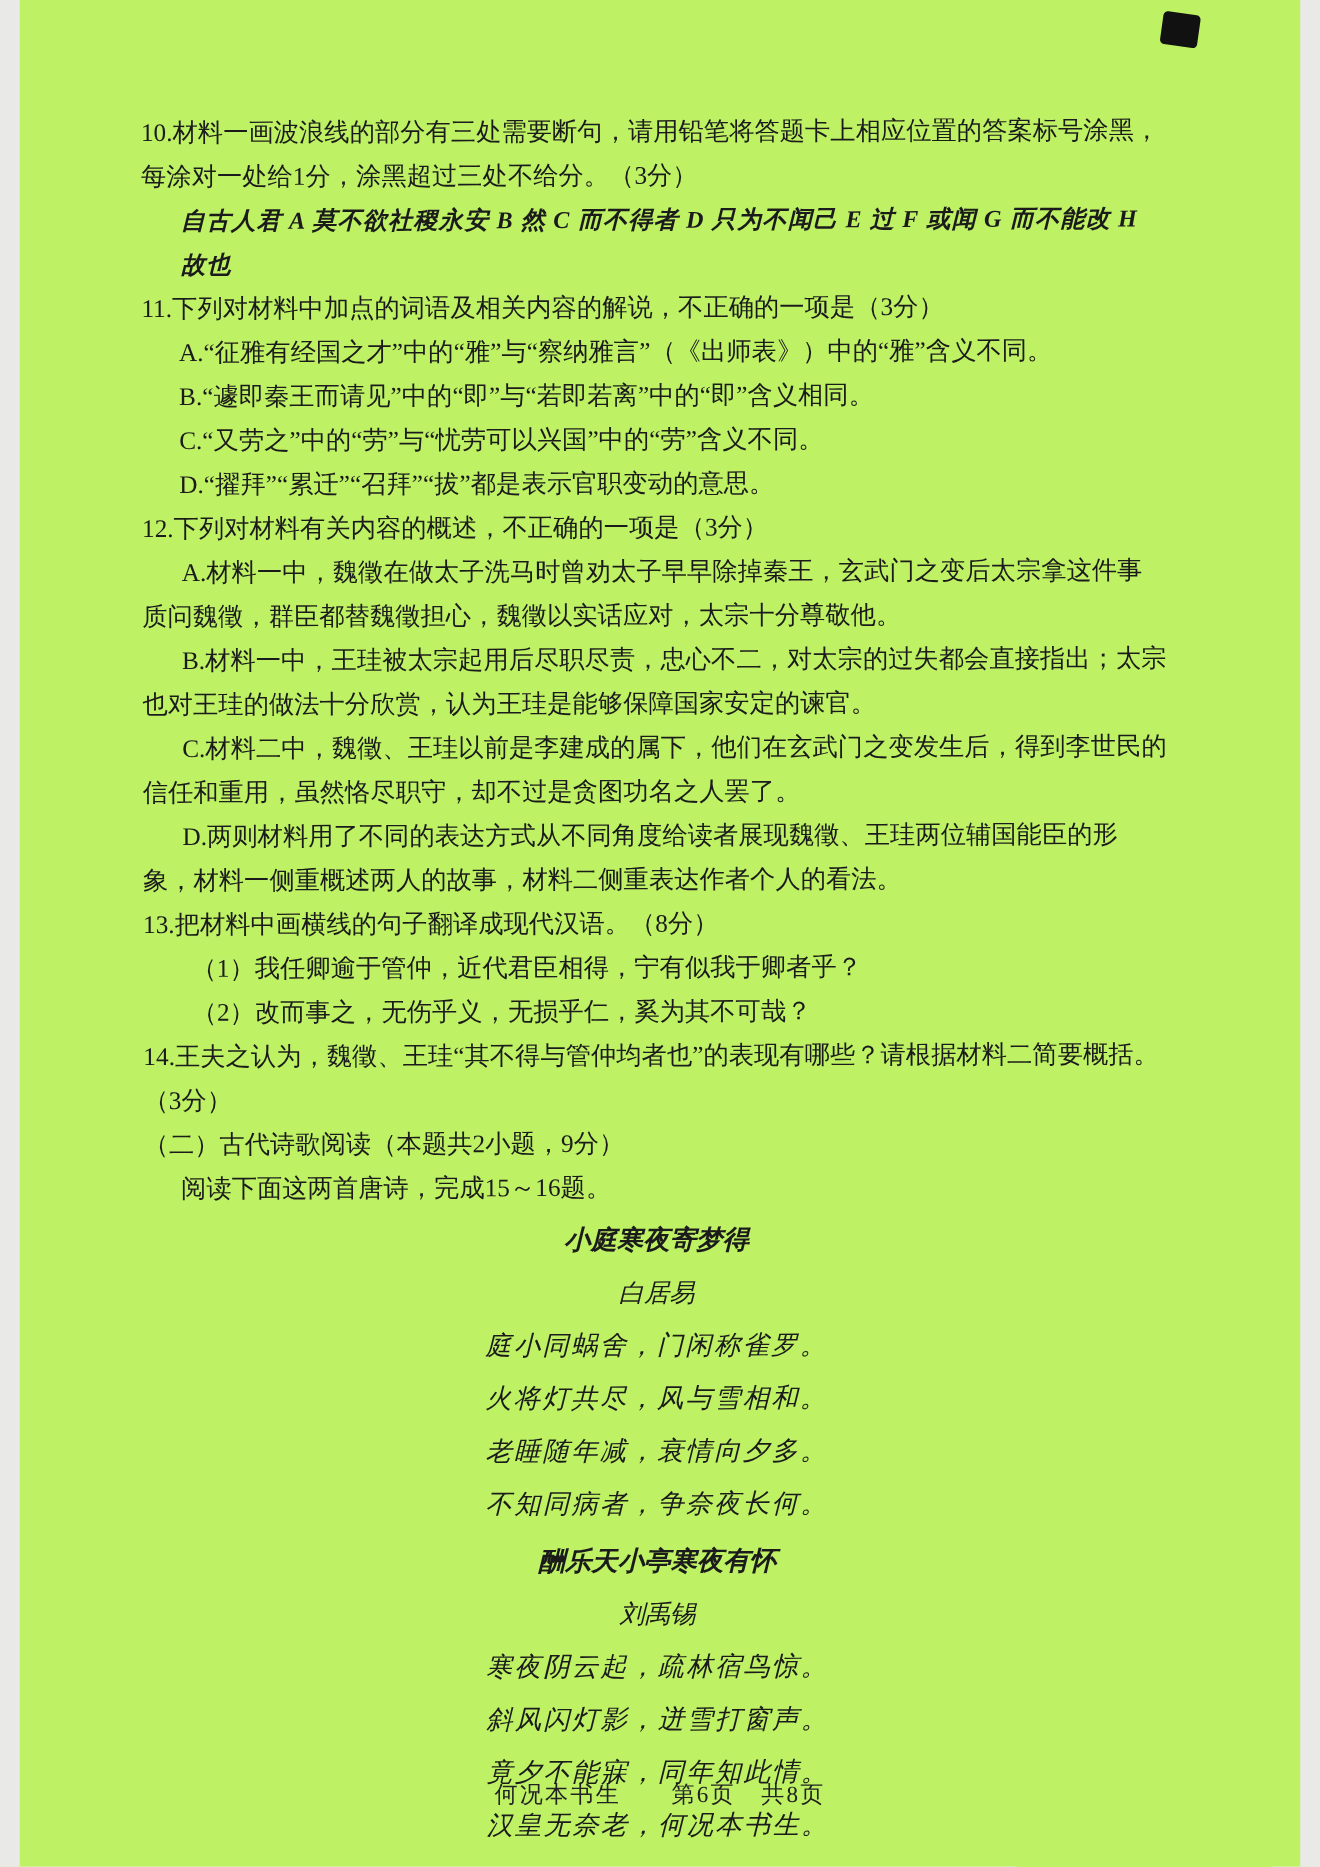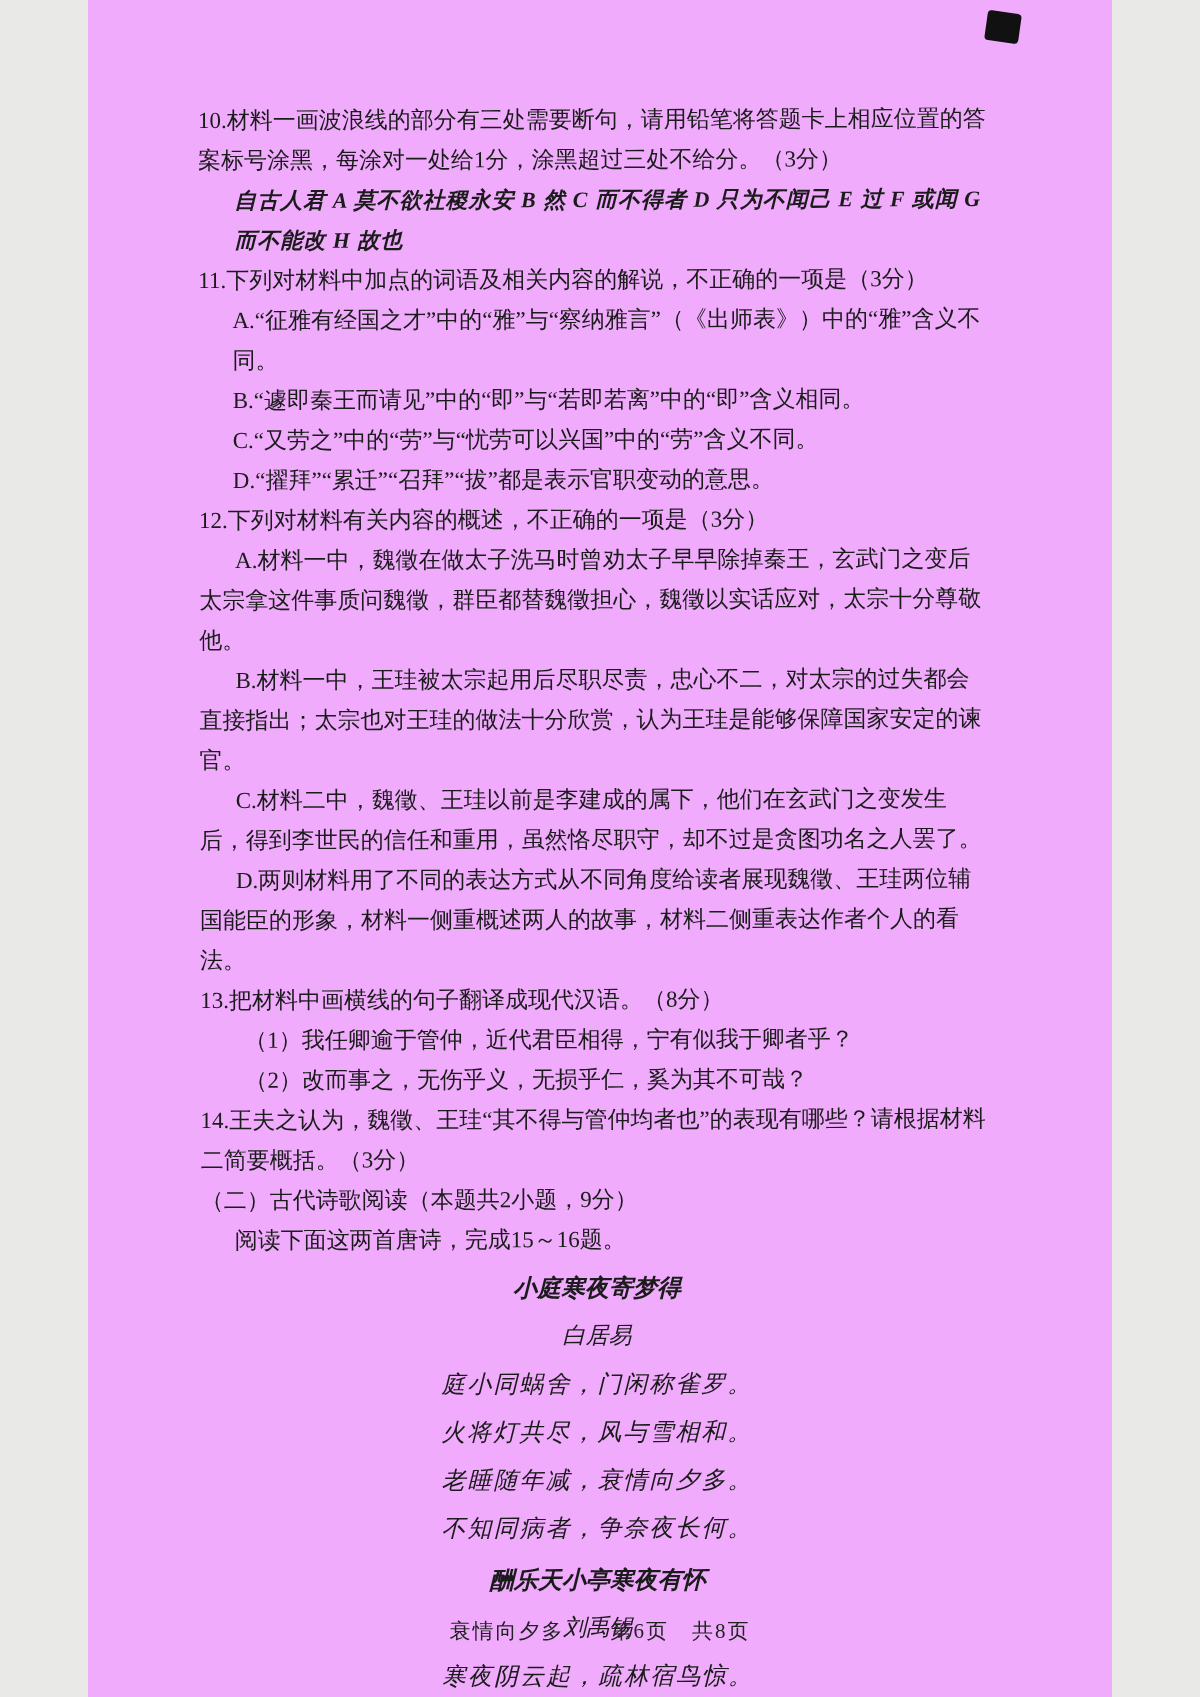--- a/index.html
+++ b/index.html
@@ -3,24 +3,24 @@
 <meta charset="utf-8">
 <style>
   html, body {
     margin: 0;
     padding: 0;
     background: #e9e9e7;
     font-family: "Liberation Serif", "DejaVu Serif", serif;
   }
   .page {
     position: relative;
-    width: 1024px;
+    width: 1164px;
     height: 1697px;
     margin: 0 auto;
-    background: #f0abfc;
+    background: #bef264;
     overflow: hidden;
     color: #1b1b1b;
   }
   .scan-artifact {
     position: absolute;
     top: 12px;
     right: 92px;
     width: 34px;
     height: 30px;
     background: #111;
@@ -130,15 +130,15 @@
       <p class="poem-title">酬乐天小亭寒夜有怀</p>
       <p class="poem-author">刘禹锡</p>
       <p class="poem-line">寒夜阴云起，疏林宿鸟惊。</p>
       <p class="poem-line">斜风闪灯影，迸雪打窗声。</p>
       <p class="poem-line">竟夕不能寐，同年知此情。</p>
       <p class="poem-line">汉皇无奈老，何况本书生。</p>
     </div>
 
   </div>
 
-  <div class="footer">衰情向夕多　　第6页　共8页</div>
+  <div class="footer">何况本书生　　第6页　共8页</div>
 
 </div>
 
 </body></html>

